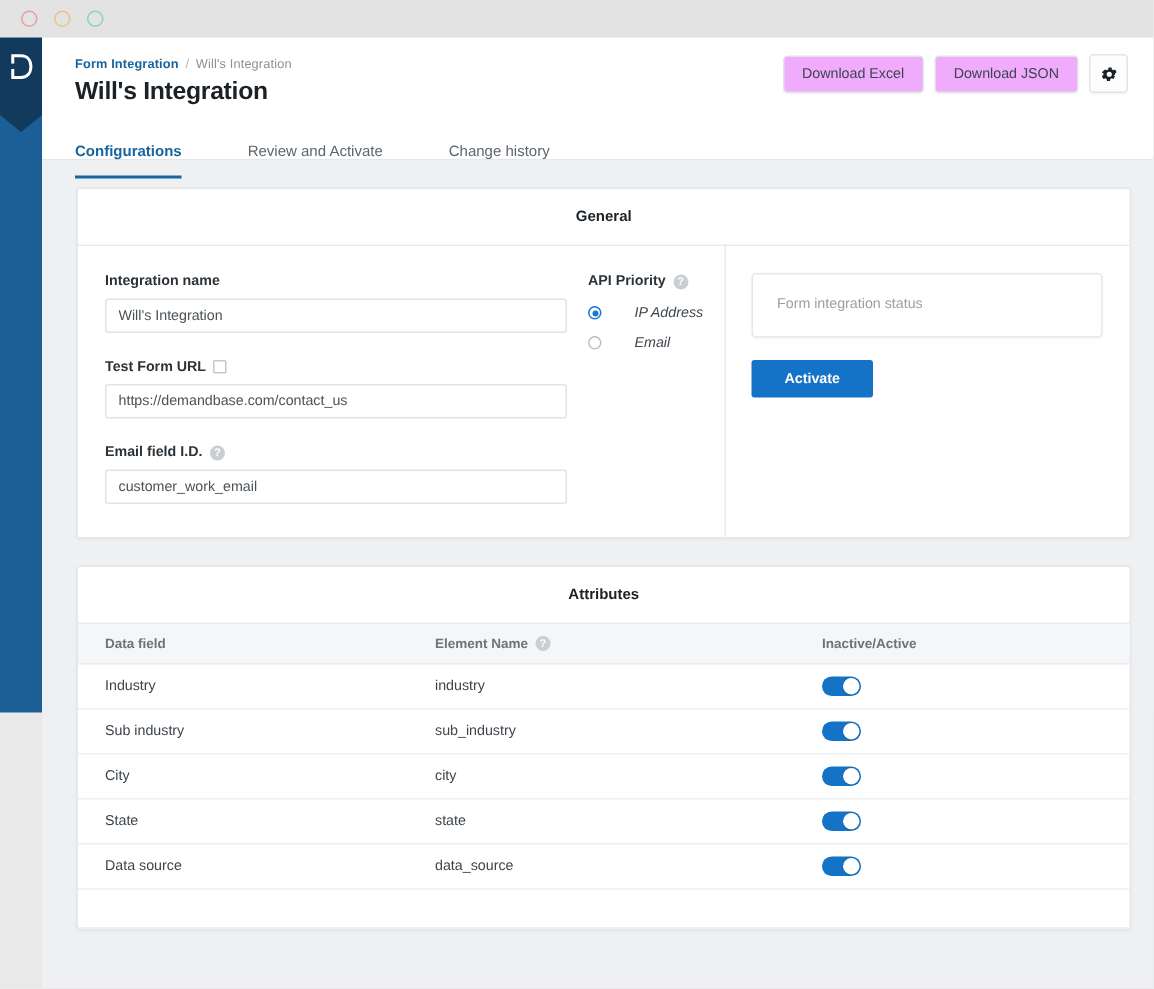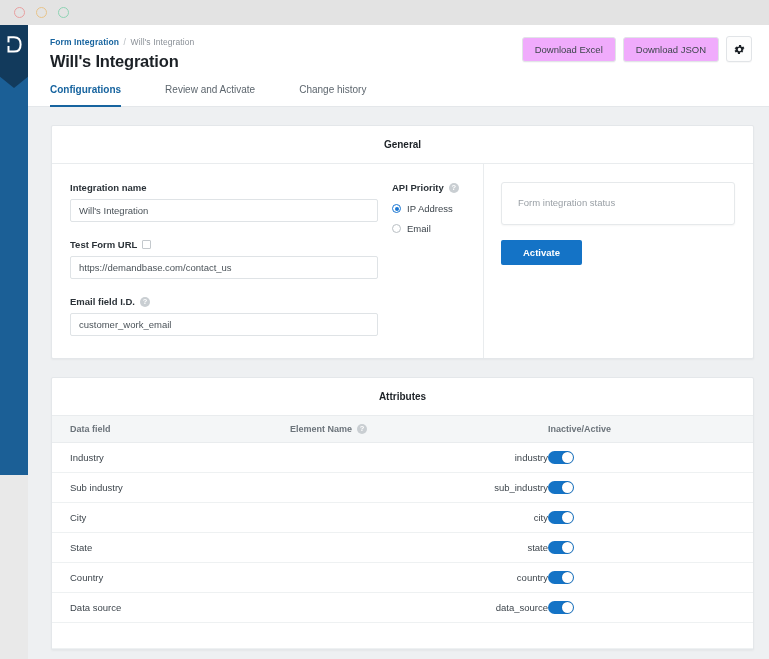--- a/index.html
+++ b/index.html
@@ -104,21 +104,21 @@
     padding: 0 22px;
     border-bottom: 1px solid #e4e7ea;
     flex: 0 0 auto;
   }
   .tab {
     font-size: 10px; color: #5d666e;
     padding: 12px 0 10px 0;
     margin-right: 44px;
     cursor: pointer;
     border-bottom: 2.5px solid transparent;
-    position: relative; top: 1px;
+    position: relative; top: 13px;
   }
   .tab.active { color: #17649f; font-weight: bold; border-bottom-color: #17649f; }
 
   
   .content {
     flex: 1;
     overflow: hidden;
     padding: 18px 15px 0 23px;
     background: #eef0f2;
   }
@@ -175,24 +175,25 @@
     line-height: 1;
   }
   .ext-icon {
     width: 9px; height: 9px;
     border: 1.3px solid #c4c9cd;
     border-radius: 1px;
     display: inline-block;
   }
 
   .radio-row {
-    display: flex; align-items: center; gap: 6px;
+    display: flex; align-items: center; gap: 22px;
     margin-bottom: 9px;
     font-size: 9.5px; color: #3d454c;
     cursor: pointer;
+    font-style: italic;
   }
   .radio {
     width: 9px; height: 9px; border-radius: 50%;
     border: 1px solid #b9bfc4; background: #fff;
     display: inline-flex; align-items: center; justify-content: center;
   }
   .radio.on { border-color: #1976d2; }
   .radio.on::after {
     content: ""; width: 4px; height: 4px;
     border-radius: 50%; background: #1976d2;
@@ -229,21 +230,21 @@
     display: flex;
     background: #f4f6f7;
     border-bottom: 1px solid #e9ecee;
     padding: 8px 18px;
   }
   .th {
     font-size: 9px; color: #6c747b; font-weight: bold;
     display: flex; align-items: center; gap: 5px;
   }
   .c1 { width: 220px; }
-  .c2 { width: 258px; text-align: right; }
+  .c2 { width: 258px; }
   .c3 { flex: 1; }
   .trow {
     display: flex; align-items: center;
     padding: 8px 18px;
     border-bottom: 1px solid #eef1f2;
     min-height: 26px;
   }
   .td { font-size: 9.5px; color: #3d454c; }
 
   .toggle {
@@ -401,29 +402,20 @@
             <div class="trow">
               <div class="td c1">State</div>
               <div class="td c2">state</div>
               <div class="c3">
                 <div class="toggle">
                   <span class="knob"></span>
                 </div>
               </div>
             </div>
             <div class="trow">
-              <div class="td c1">Country</div>
-              <div class="td c2">country</div>
-              <div class="c3">
-                <div class="toggle">
-                  <span class="knob"></span>
-                </div>
-              </div>
-            </div>
-            <div class="trow">
               <div class="td c1">Data source</div>
               <div class="td c2">data_source</div>
               <div class="c3">
                 <div class="toggle">
                   <span class="knob"></span>
                 </div>
               </div>
             </div>
             <div class="trow"></div>
           </div>

